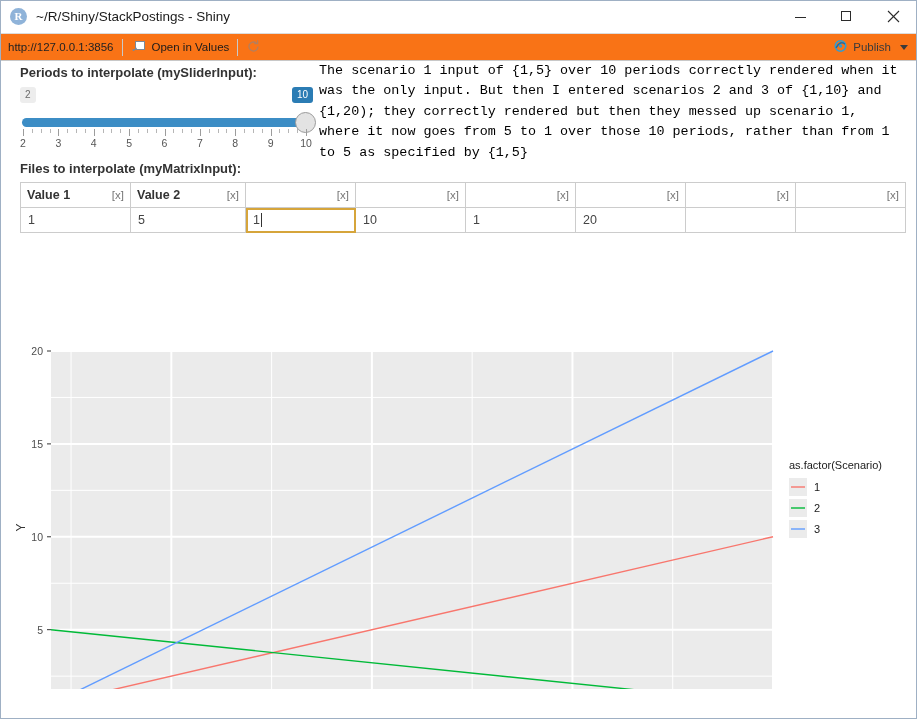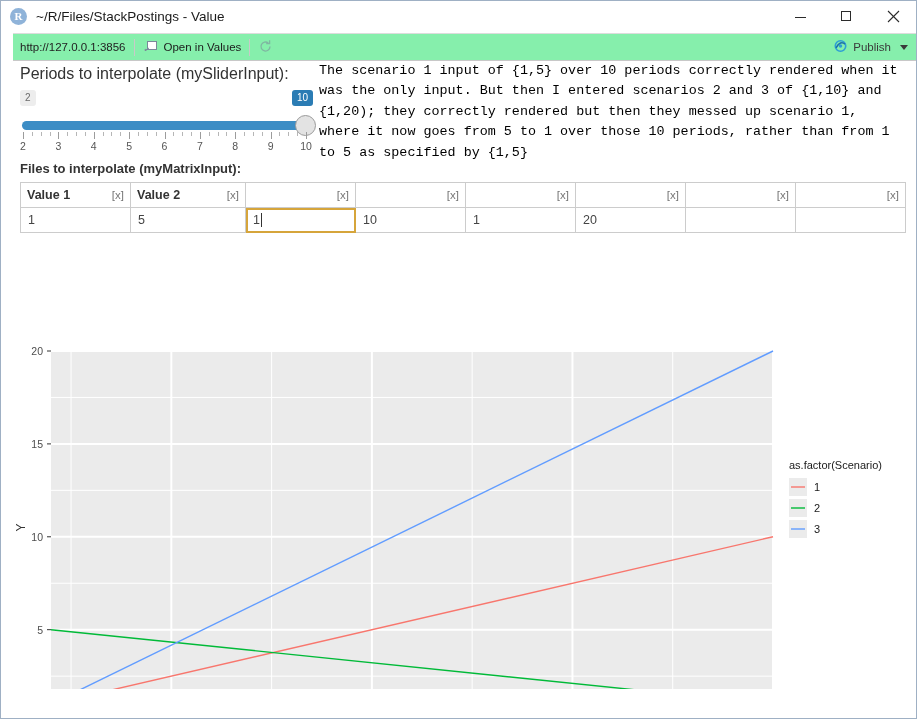--- a/index.html
+++ b/index.html
@@ -82,29 +82,28 @@
     border: 1px solid #2b2b2b;
     top: 10px; left: 17px;
     box-sizing: border-box;
   }
   .wb-close svg { display:block; }
 
   
   #toolbar {
     height: 26px;
     min-height: 26px;
-    background: #86efac;
+    background: #f97316;
     border-top: 1px solid #dcdcdc;
     border-bottom: 1px solid #c8c8c8;
     display: flex;
     align-items: center;
     position: relative;
     font-size: 11.5px;
     color: #1b1b1b;
-    margin-left: 12px;
   }
   #url-text {
     margin-left: 7px;
     white-space: nowrap;
     color: #222;
     font-size: 11.5px;
   }
   .tb-sep {
     width: 1px; height: 17px;
     background: #c9c9c9;
@@ -144,22 +143,22 @@
     overflow: hidden;
   }
 
   
   #slider-block {
     position: absolute;
     left: 19px; top: 4px;
     width: 290px;
   }
   .field-label {
-    font-size: 16px;
-    font-weight: normal;
+    font-size: 13px;
+    font-weight: bold;
     color: #333333;
     margin-bottom: 7px;
   }
   #slider-wrap {
     position: relative;
     height: 62px;
     width: 288px;
   }
   .slider-tip {
     position: absolute;
@@ -322,21 +321,21 @@
     overflow: hidden;
   }
 </style>
 </head>
 <body>
 
 <div id="window">
 
   <div id="titlebar">
     <div id="app-icon">R</div>
-    <div id="title-text">~/R/Files/StackPostings - Value</div>
+    <div id="title-text">~/R/Shiny/StackPostings - Shiny</div>
     <div id="winbtns">
       <div class="wbtn wb-min"></div>
       <div class="wbtn wb-max"></div>
       <div class="wbtn wb-close">
         <svg width="13" height="13" viewBox="0 0 13 13" aria-hidden="true">
           <line x1="1" y1="1" x2="12" y2="12" stroke="#2b2b2b" stroke-width="1.1"></line>
           <line x1="12" y1="1" x2="1" y2="12" stroke="#2b2b2b" stroke-width="1.1"></line>
         </svg>
       </div>
     </div>

